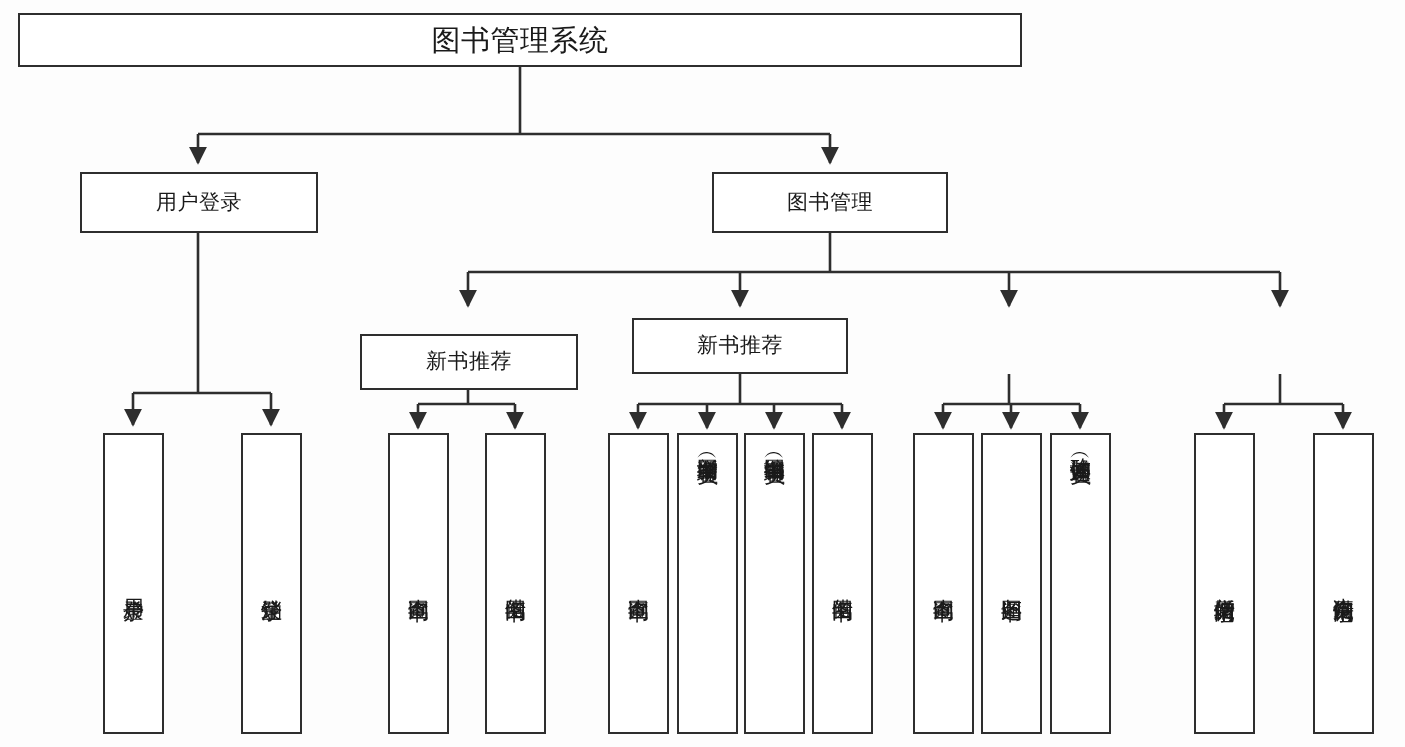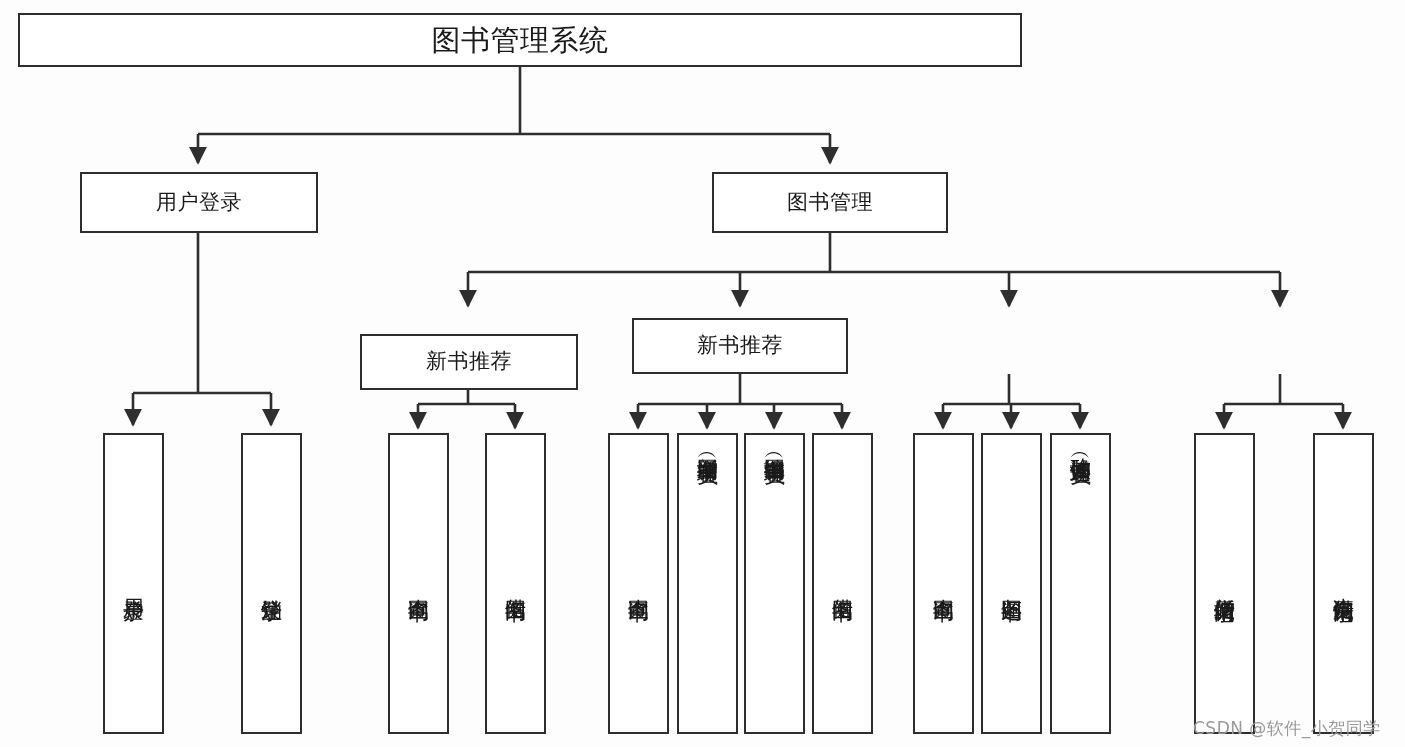--- a/index.html
+++ b/index.html
@@ -195,15 +195,14 @@
   </div>
 
   <div class="node vert centered" style="left:1194px; top:433px; width:61px; height:301px;">
     <span class="node-label">新增借阅记录</span>
   </div>
 
   <div class="node vert centered" style="left:1313px; top:433px; width:61px; height:301px;">
     <span class="node-label">查询借阅记录</span>
   </div>
 
-  <div class="watermark" style="left:1193px; top:717px;">CSDN @软件_小贺同学</div>
 
 </div>
 
 </body></html>

